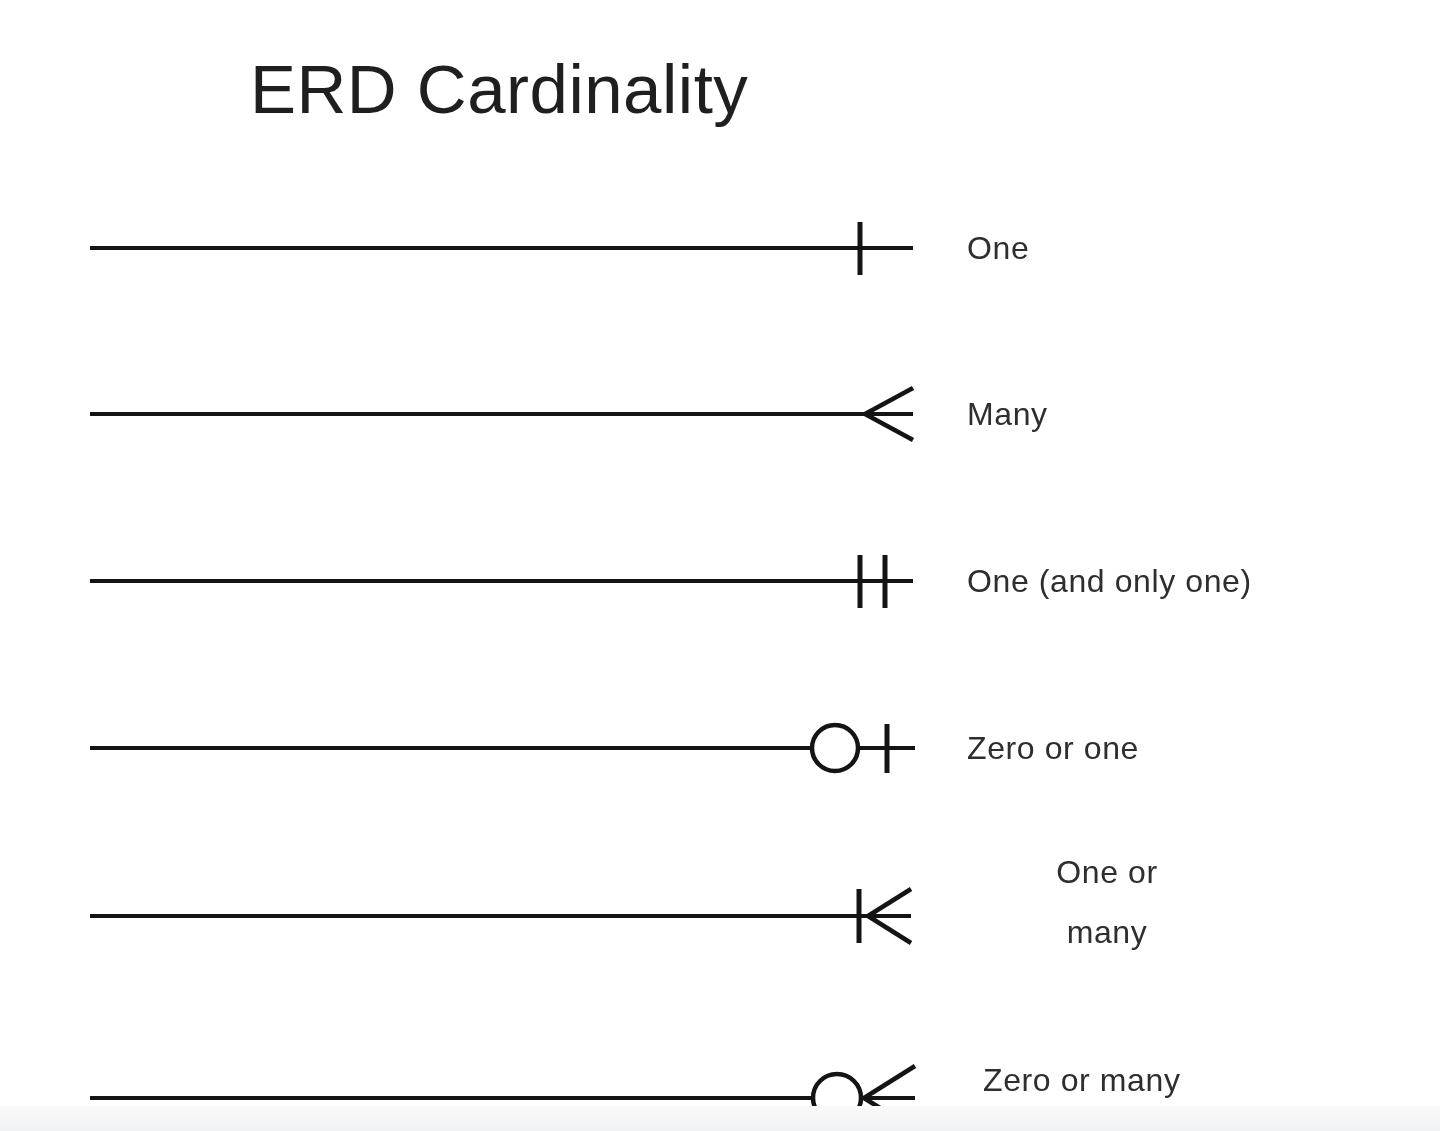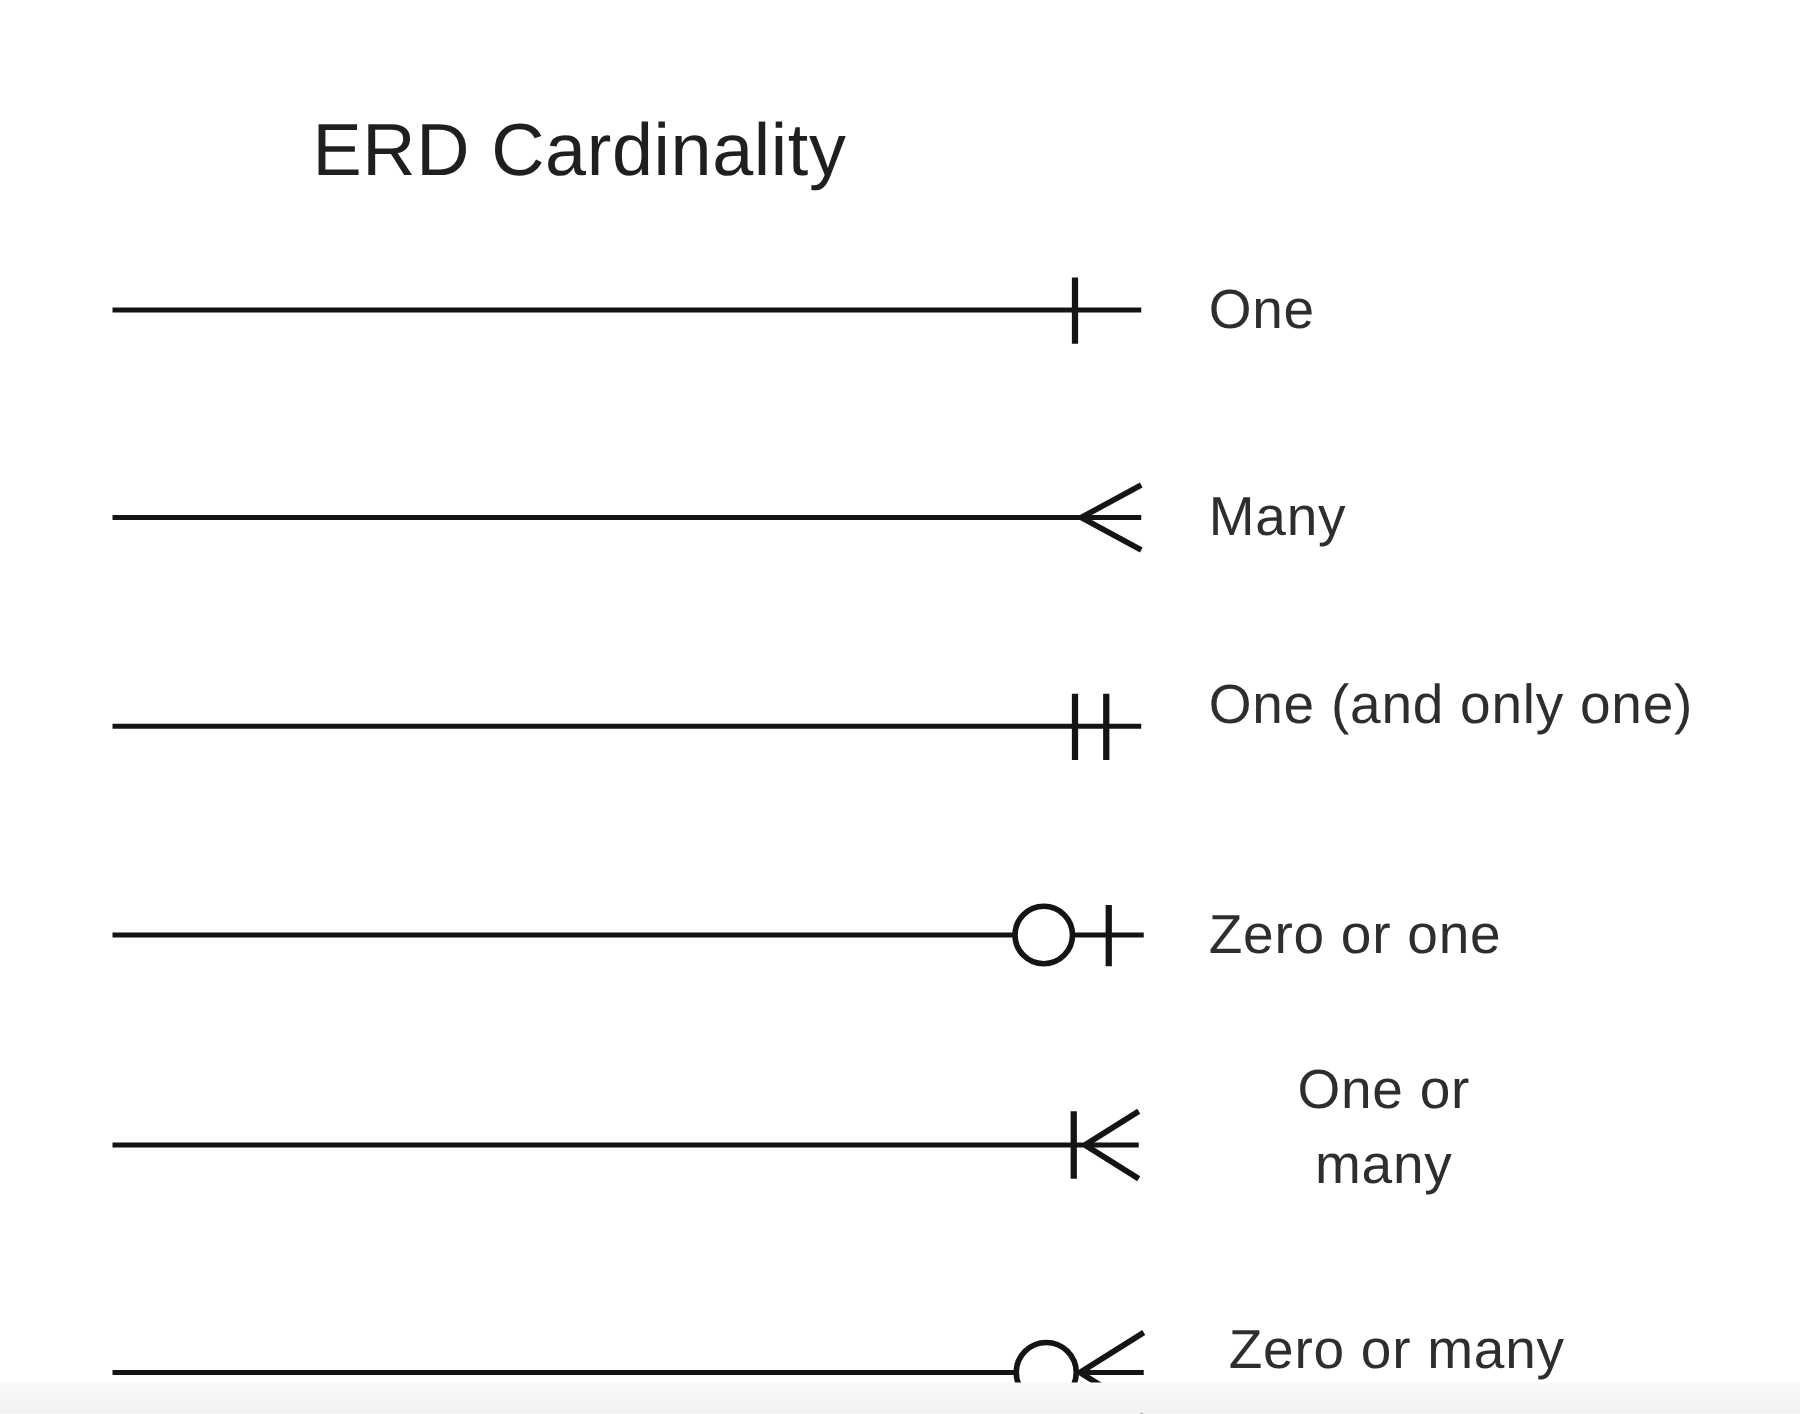--- a/index.html
+++ b/index.html
@@ -8,37 +8,36 @@
     width: 1440px;
     height: 1131px;
     overflow: hidden;
     background: var(--bg, #ffffff);
     font-family: "Liberation Sans", sans-serif;
   }
   .title {
     position: absolute;
     left: 250px;
     top: 50px;
-    font-size: 59px;
+    font-size: 69px;
     font-weight: 400;
     letter-spacing: 0.5px;
     color: var(--title, #1f1f1f);
     white-space: nowrap;
-    margin-top: 36px;
   }
   .symbol-svg {
     position: absolute;
     left: 0;
     width: 940px;
     height: 140px;
   }
   .row-label {
     position: absolute;
     left: 967px;
-    font-size: 44px;
+    font-size: 32px;
     line-height: 52px;
     letter-spacing: 0.6px;
     color: var(--text, #2e2e2e);
     white-space: pre-line;
   }
   .row-label.centered {
     left: 1107px;
     transform: translateX(-50%);
     text-align: center;
     line-height: 60px;
@@ -66,21 +65,21 @@
       <line x1="90" y1="70" x2="913" y2="70" stroke="#141414" stroke-width="4"></line>
       <line x1="865" y1="70" x2="913" y2="44" stroke="#141414" stroke-width="4.5"></line>
       <line x1="865" y1="70" x2="913" y2="96" stroke="#141414" stroke-width="4.5"></line>
     </svg>
     <div class="row-label" style="top: 388px;">Many</div>
     <svg class="symbol-svg" viewBox="0 0 940 140" style="top: 511px;">
       <line x1="90" y1="70" x2="913" y2="70" stroke="#141414" stroke-width="4"></line>
       <line x1="860" y1="44" x2="860" y2="97" stroke="#141414" stroke-width="5"></line>
       <line x1="885" y1="44" x2="885" y2="97" stroke="#141414" stroke-width="5"></line>
     </svg>
-    <div class="row-label" style="top: 538px;">One (and only one)</div>
+    <div class="row-label" style="top: 555px;">One (and only one)</div>
     <svg class="symbol-svg" viewBox="0 0 940 140" style="top: 678px;">
       <line x1="90" y1="70" x2="915" y2="70" stroke="#141414" stroke-width="4"></line>
       <circle cx="835" cy="70" r="23" fill="#ffffff" stroke="#141414" stroke-width="4.5"></circle>
       <line x1="887" y1="46" x2="887" y2="95" stroke="#141414" stroke-width="5"></line>
     </svg>
     <div class="row-label" style="top: 722px; text-align: right;">Zero or one</div>
     <svg class="symbol-svg" viewBox="0 0 940 140" style="top: 846px;">
       <line x1="90" y1="70" x2="911" y2="70" stroke="#141414" stroke-width="4"></line>
       <line x1="859" y1="43" x2="859" y2="97" stroke="#141414" stroke-width="5"></line>
       <line x1="868" y1="70" x2="911" y2="43" stroke="#141414" stroke-width="4.5"></line>

